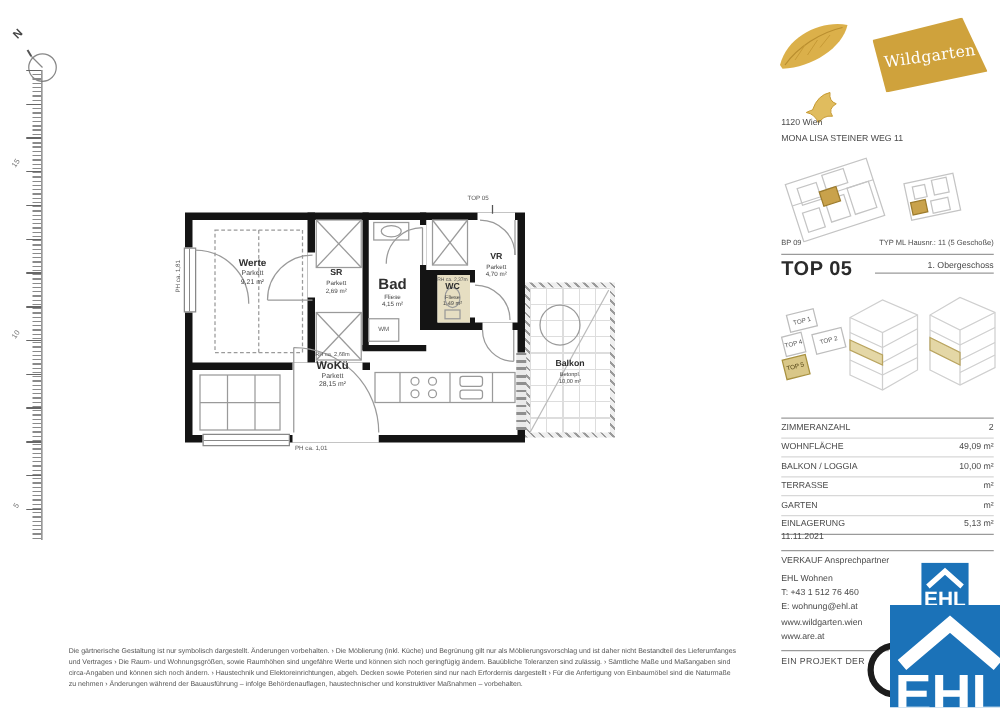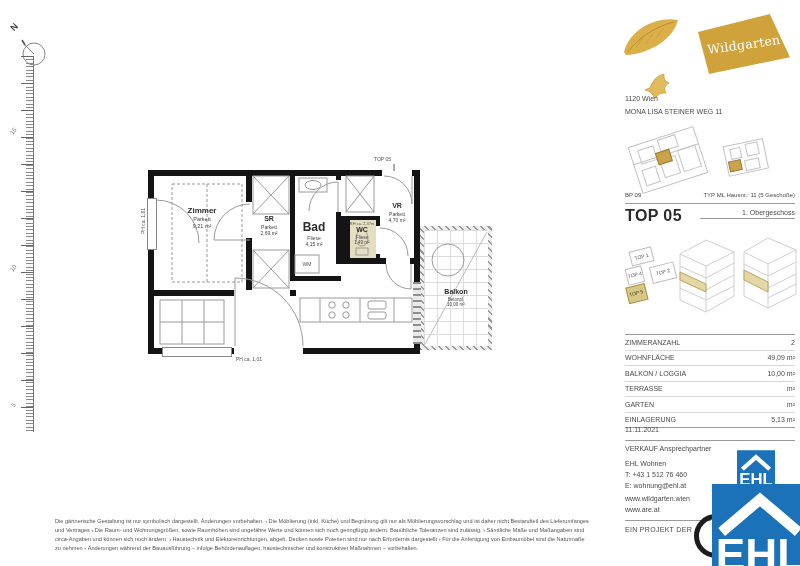--- a/index.html
+++ b/index.html
@@ -150,21 +150,21 @@
 
     <g stroke="#9a9a9a" fill="none">
       <circle cx="448" cy="260" r="16"></circle>
       <line x1="424" y1="346" x2="487" y2="232" stroke="#bbb"></line>
     </g>
 
     <line x1="394" y1="164" x2="394" y2="171" stroke="#555"></line>
   </svg>
 
   <div class="t room-label" style="left:170px;top:206px;width:64px;">
-    <div class="room-name">Zimmer</div>
+    <div class="room-name">Werte</div>
     <div class="room-sub">Parkett</div>
     <div class="room-sub">9,21 m²</div>
   </div>
   <div class="t room-label" style="left:250px;top:215px;width:38px;">
     <div class="room-name" style="font-size:7px;">SR</div>
     <div class="room-sub" style="font-size:5px;">Parkett</div>
     <div class="room-sub" style="font-size:5px;">2,69 m²</div>
   </div>
   <div class="t room-label" style="left:294px;top:220px;width:40px;">
     <div class="room-name" style="font-size:12px;">Bad</div>
@@ -174,20 +174,26 @@
   <div class="t room-label" style="left:344px;top:221px;width:36px;">
     <div class="room-rh" style="font-size:4px;">RH ca. 2,37m</div>
     <div class="room-name" style="font-size:7px;">WC</div>
     <div class="room-sub" style="font-size:4.5px;">Fliese</div>
     <div class="room-sub" style="font-size:4.5px;">1,49 m²</div>
   </div>
   <div class="t room-label" style="left:380px;top:202px;width:34px;">
     <div class="room-name" style="font-size:7px;">VR</div>
     <div class="room-sub" style="font-size:5px;">Parkett</div>
     <div class="room-sub" style="font-size:5px;">4,70 m²</div>
+  </div>
+  <div class="t room-label" style="left:226px;top:281px;width:80px;">
+    <div class="room-rh">RH ca. 2,68m</div>
+    <div class="room-name" style="font-size:9px;">WoKü</div>
+    <div class="room-sub">Parkett</div>
+    <div class="room-sub">28,15 m²</div>
   </div>
   <div class="t room-label" style="left:428px;top:288px;width:56px;">
     <div class="room-name" style="font-size:7px;">Balkon</div>
     <div class="room-sub" style="font-size:4.5px;">Betonpl.</div>
     <div class="room-sub" style="font-size:4.5px;">10,00 m²</div>
   </div>
   <div class="t tiny" style="left:298px;top:261px;width:18px;text-align:center;">WM</div>
   <div class="t tiny" style="left:120px;top:218px;width:46px;transform:rotate(-90deg);text-align:center;">PH ca. 1,81</div>
   <div class="t tiny" style="left:214px;top:356px;width:70px;text-align:center;">PH ca. 1,01</div>
   <div class="t tiny" style="left:374px;top:156px;width:42px;">TOP 05</div>

